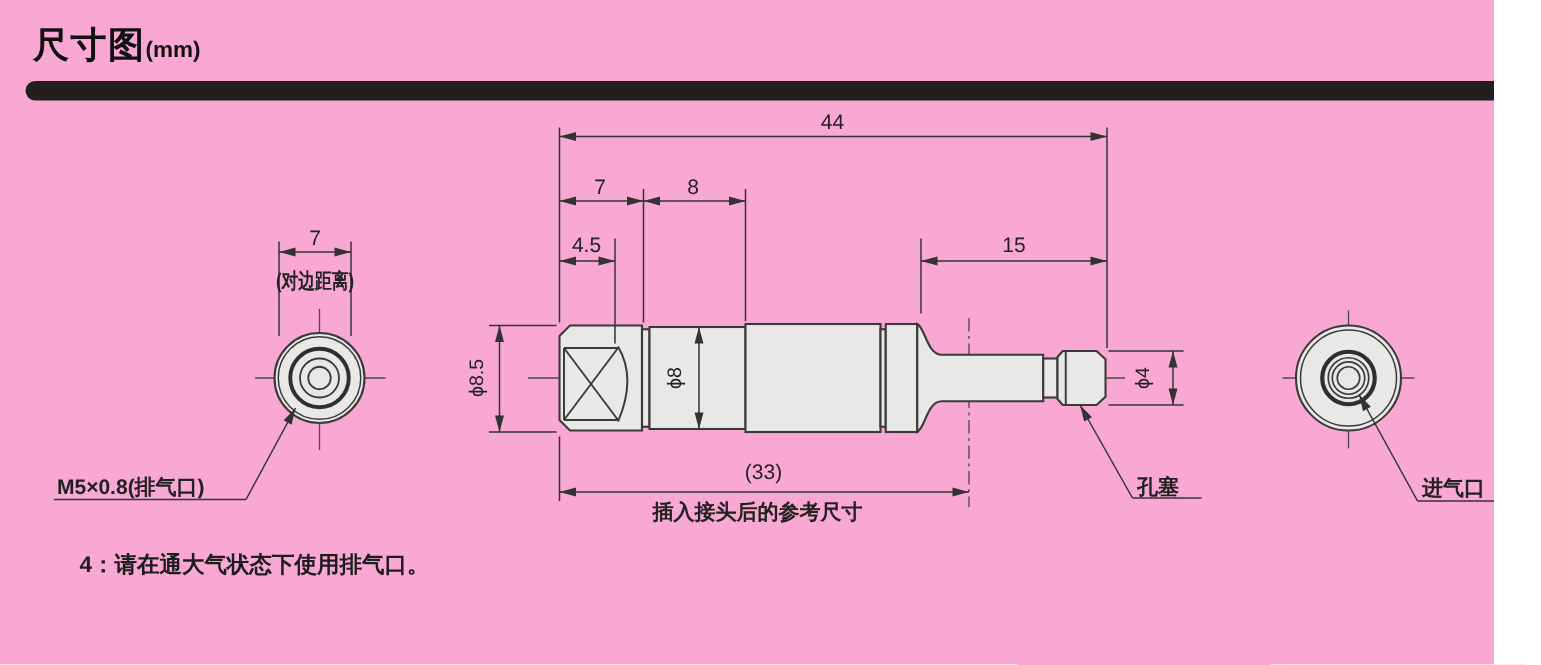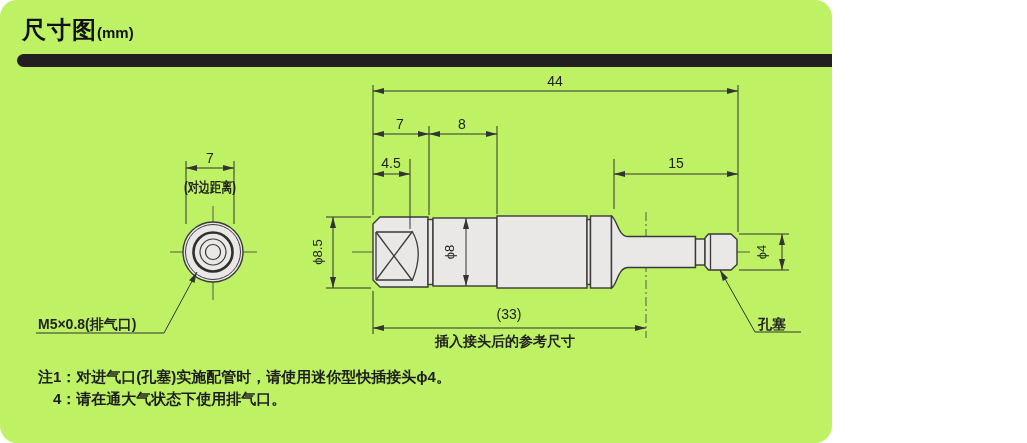--- a/index.html
+++ b/index.html
@@ -1,17 +1,17 @@
 <!DOCTYPE html>
 <html><head>
 <meta charset="utf-8">
 <style>
   html,body{margin:0;padding:0;background:#ffffff;}
-  #page{position:relative;width:832px;height:443px;background:#bef264;overflow:hidden;
-        font-family:"Liberation Sans",sans-serif;border-radius:17px;}
+  #page{position:relative;width:996px;height:443px;background:#f9a8d4;overflow:hidden;
+        font-family:"Liberation Sans",sans-serif;}
   
   #hdr{position:absolute;left:22px;top:14px;white-space:nowrap;color:#111;}
   #hdr .t{font-size:24px;font-weight:bold;letter-spacing:1px;}
   #hdr .u{font-size:15px;font-weight:bold;}
   #bar{position:absolute;left:17px;top:54px;width:1010px;height:13px;background:#231f20;
        border-radius:7px 0 0 7px;}
   
   svg{position:absolute;left:0;top:0;}
   svg text{font-family:"Liberation Sans",sans-serif;fill:#222;font-size:14px;}
   .cjk{font-weight:600;}
@@ -141,17 +141,16 @@
       <circle class="ring" stroke-width="1.1" cx="899" cy="252" r="10.8"></circle>
       <circle class="ring" stroke-width="1.1" cx="899" cy="252" r="7.5"></circle>
 
       <text class="cjk" x="948" y="330" font-size="15">进气口</text>
       <line class="dim" x1="945" y1="334" x2="998" y2="334"></line>
       <line class="dim" x1="945" y1="334" x2="906" y2="263" marker-end="url(#arr)"></line>
     </g>
   </svg>
 
   <div id="notes">
-    <div class="n1">注1：对进气口(孔塞)实施配管时，请使用迷你型快插接头ϕ4。</div>
     <div class="n2">4：请在通大气状态下使用排气口。</div>
   </div>
 
 </div>
 
 </body></html>

